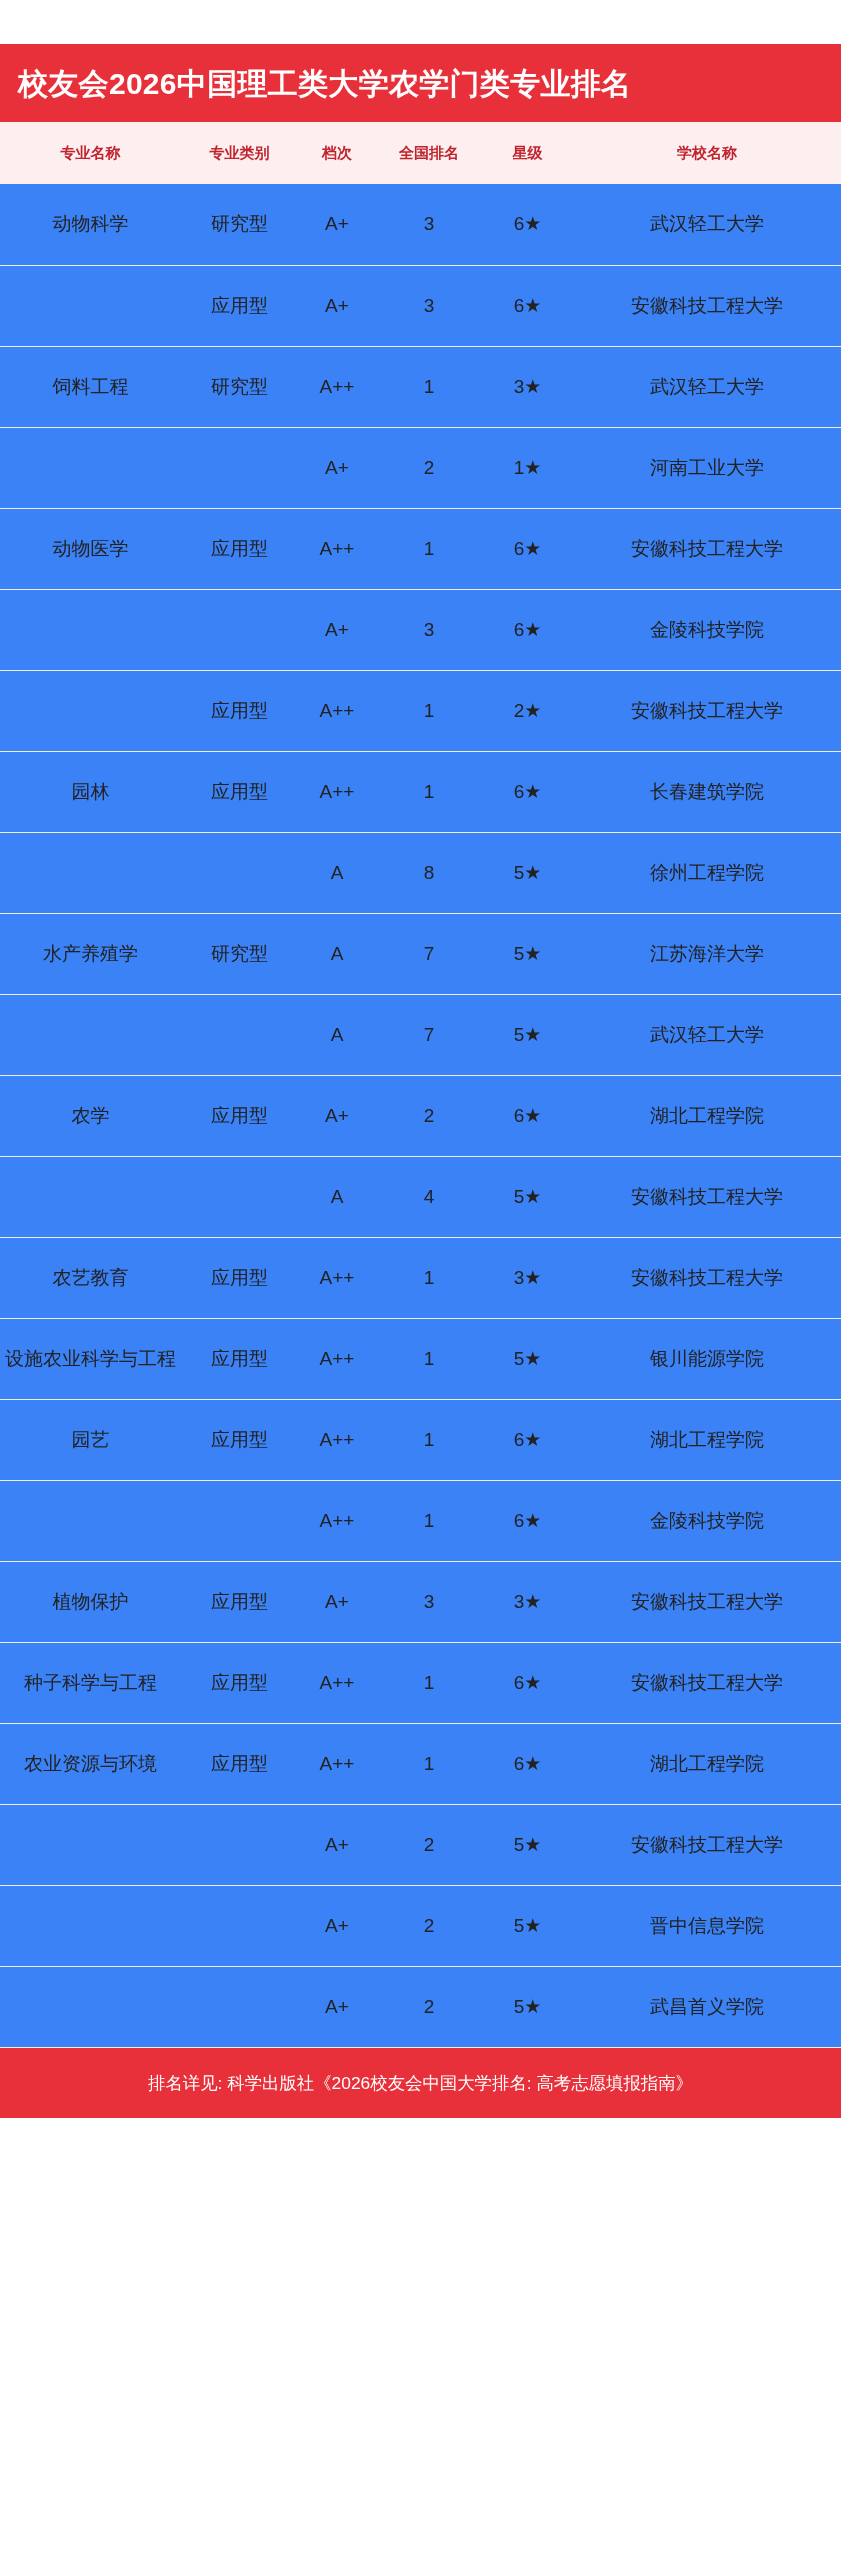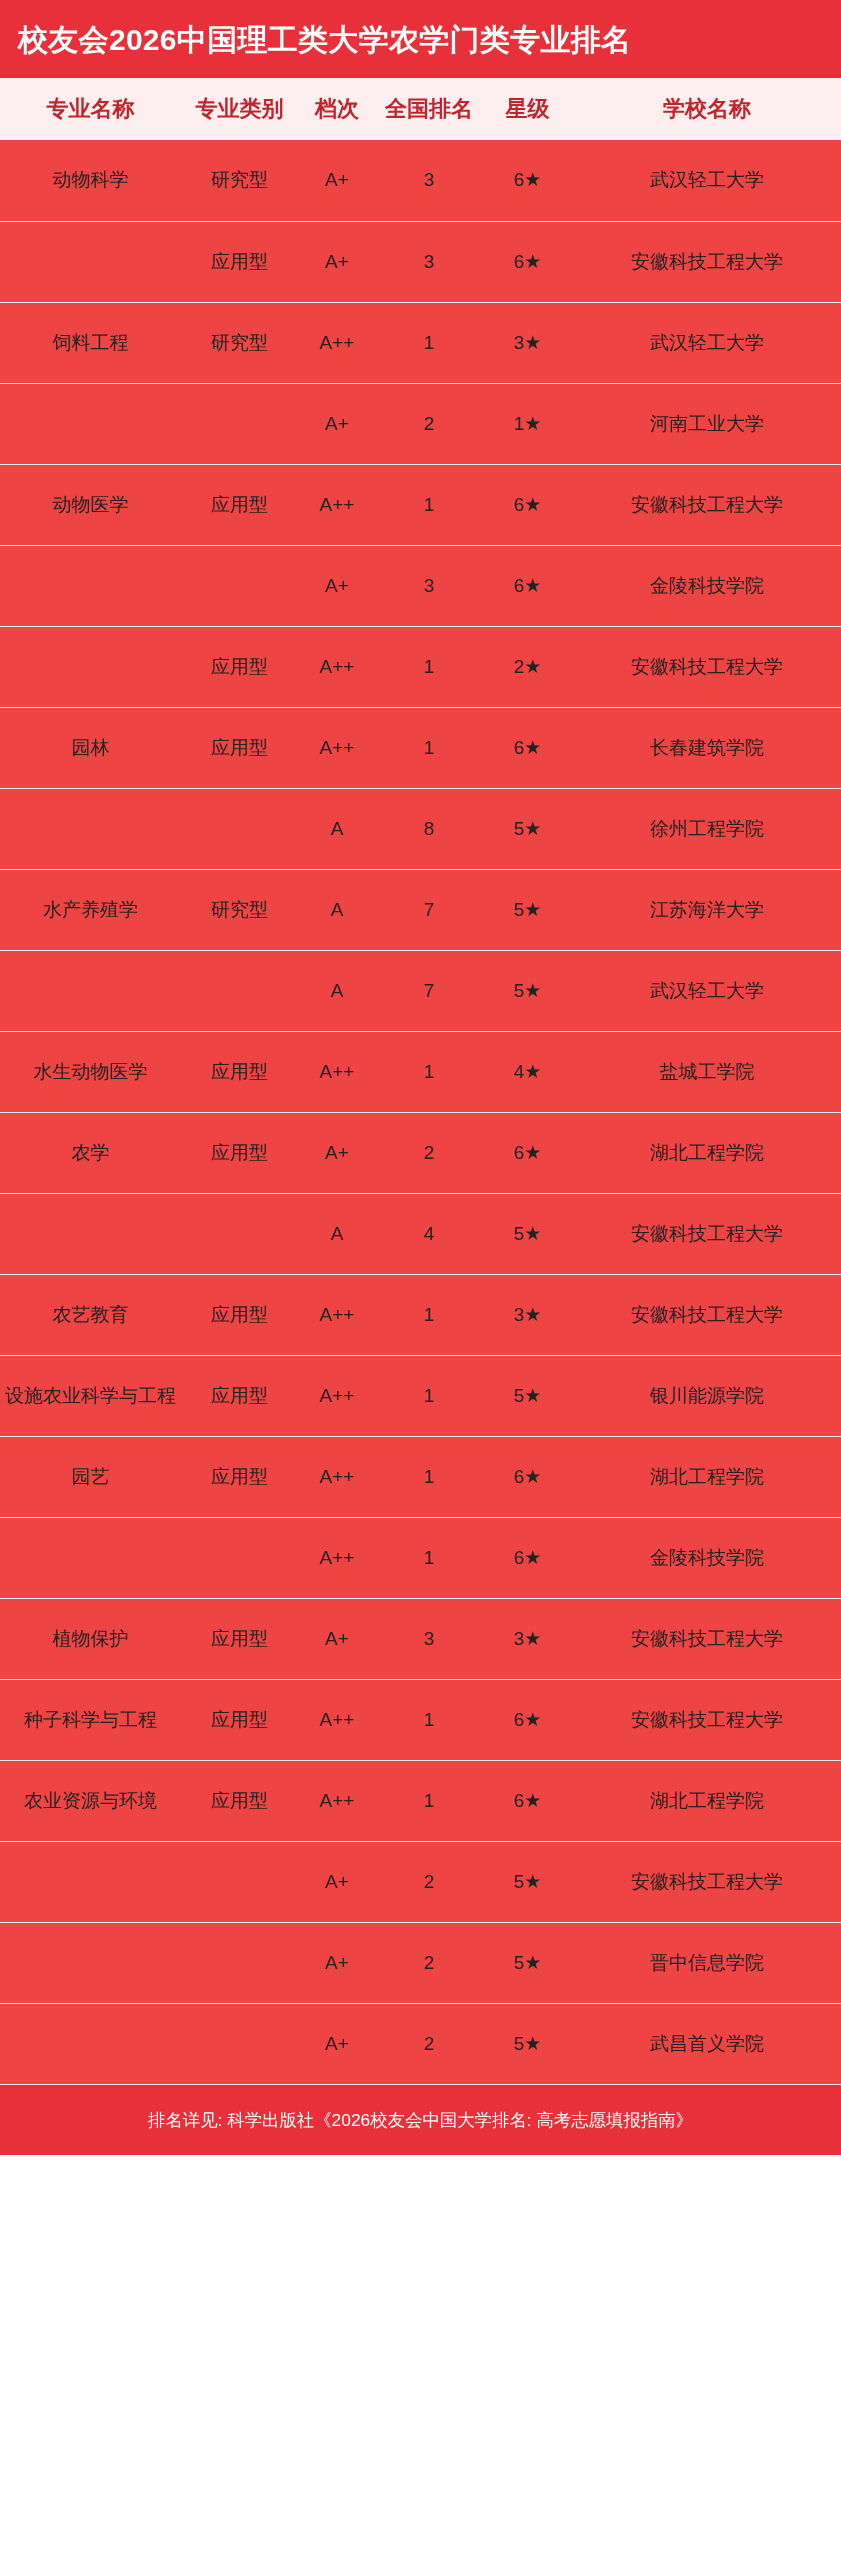--- a/index.html
+++ b/index.html
@@ -8,21 +8,22 @@
     background: #ffffff;
   }
   body {
     width: 841px;
     font-family: "Liberation Sans", "DejaVu Sans", sans-serif;
     -webkit-font-smoothing: antialiased;
   }
   .page {
     width: 841px;
     box-sizing: border-box;
-    background: #ef4444;
+    background: #3b82f6;
+    margin-top: 44px;
   }
   
   .header {
     background: #e8303a;
     color: #ffffff;
     height: 78px;
     display: flex;
     align-items: center;
     padding: 0 18px;
     box-sizing: border-box;
@@ -36,21 +37,21 @@
   }
   
   table.rank-table {
     width: 100%;
     border-collapse: collapse;
     table-layout: fixed;
   }
   table.rank-table thead th {
     background: #fdeef0;
     color: #c0242c;
-    font-size: 22px;
+    font-size: 15px;
     font-weight: bold;
     height: 60px;
     text-align: center;
     vertical-align: middle;
     border: none;
   }
   table.rank-table tbody td {
     height: 81px;
     text-align: center;
     vertical-align: middle;
@@ -199,28 +200,20 @@
         </tr>
         <tr>
           <td class="major-cell"></td>
           <td></td>
           <td>A</td>
           <td>7</td>
           <td class="cell-star">5★</td>
           <td>武汉轻工大学</td>
         </tr>
         <tr>
-          <td class="major-cell">水生动物医学</td>
-          <td>应用型</td>
-          <td>A++</td>
-          <td>1</td>
-          <td class="cell-star">4★</td>
-          <td>盐城工学院</td>
-        </tr>
-        <tr>
           <td class="major-cell">农学</td>
           <td>应用型</td>
           <td>A+</td>
           <td>2</td>
           <td class="cell-star">6★</td>
           <td>湖北工程学院</td>
         </tr>
         <tr>
           <td class="major-cell"></td>
           <td></td>

